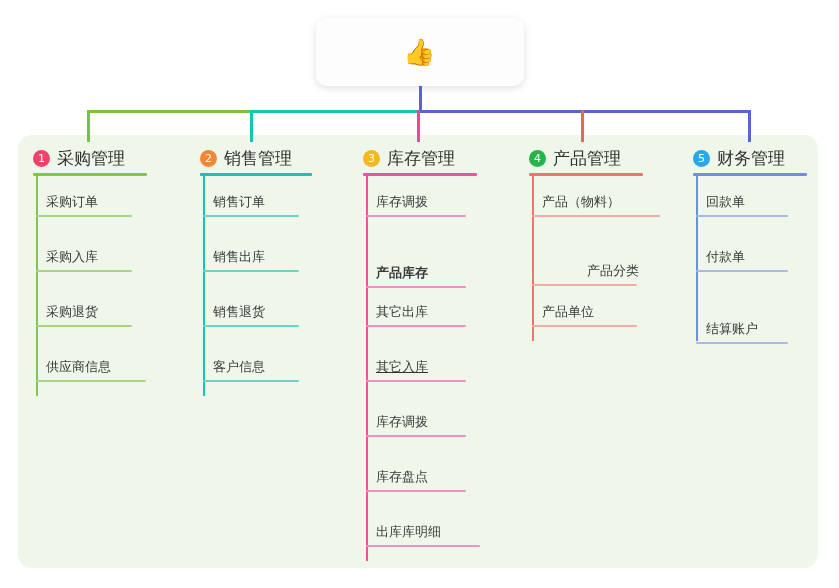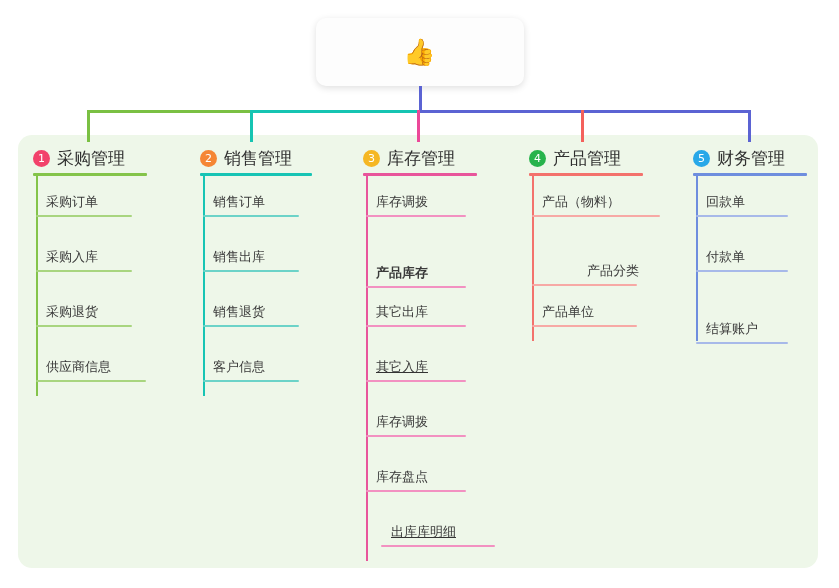--- a/index.html
+++ b/index.html
@@ -218,21 +218,21 @@
       <span class="leaf-rule" style="width:100px; background:#f291c1;"></span>
     </div>
     <div class="leaf" style="left:3px; top:267px; width:100px;">
       <span class="leaf-label">库存调拨</span>
       <span class="leaf-rule" style="width:100px; background:#f291c1;"></span>
     </div>
     <div class="leaf" style="left:3px; top:322px; width:100px;">
       <span class="leaf-label">库存盘点</span>
       <span class="leaf-rule" style="width:100px; background:#f291c1;"></span>
     </div>
-    <div class="leaf" style="left:18px; top:377px; width:114px;text-decoration:underline;">
+    <div class="leaf" style="left:3px; top:377px; width:114px;">
       <span class="leaf-label">出库库明细</span>
       <span class="leaf-rule" style="width:114px; background:#f291c1;"></span>
     </div>
   </div>
 
   <div class="column" style="left:529px;">
     <div class="col-header">
       <span class="badge" style="background:#27b34c;">4</span>
       <span class="col-title">产品管理</span>
     </div>

